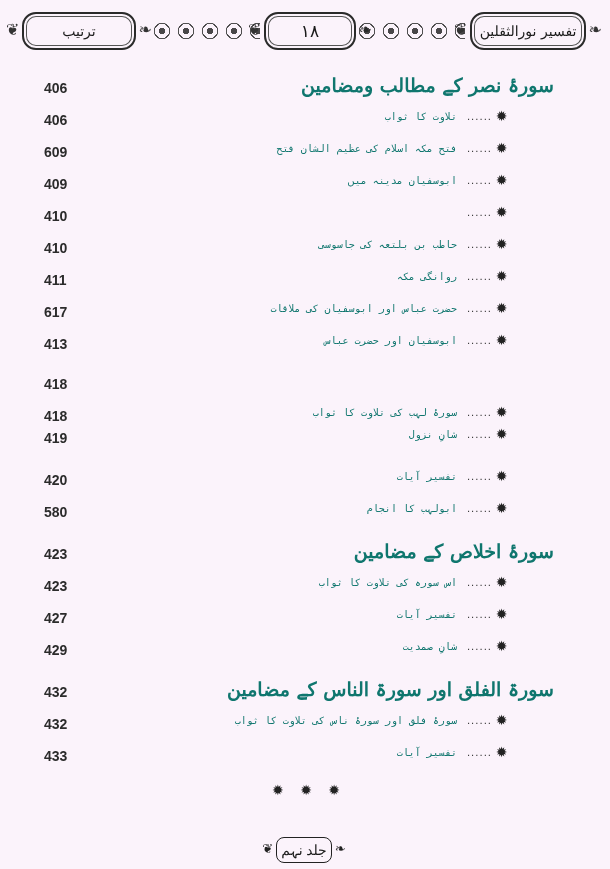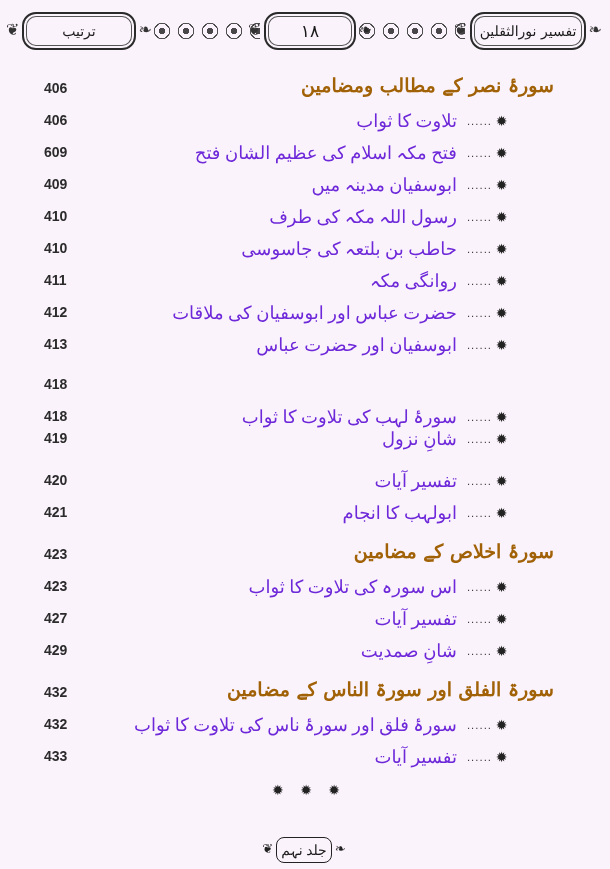--- a/index.html
+++ b/index.html
@@ -43,36 +43,36 @@
   .content { position:absolute; left:0; top:62px; width:610px; }
   .row { position:absolute; left:0; width:578px; height:30px; }
   .page-ref {
     position:absolute; left:44px; top:6px;
     font-family:"Liberation Sans", sans-serif; font-weight:bold;
     font-size:14px; color:#2b2b2b;
   }
   .section-title {
     position:absolute; right:24px; top:0;
     direction:rtl; font-family:"DejaVu Serif", serif; font-weight:bold;
-    font-size:19px; color:#a16207; white-space:nowrap;
+    font-size:19px; color:#0f766e; white-space:nowrap;
   }
   .entry {
     position:absolute; right:70px; top:4px;
     direction:rtl; display:flex; align-items:center; white-space:nowrap;
   }
   .bullet {
     display:inline-block; width:13px; height:13px; margin-left:0;
     color:#222; font-size:14px; line-height:13px; text-align:center;
   }
   .leader {
     display:inline-block; color:#333; font-size:10px; letter-spacing:1px;
     margin:0 3px 0 10px; direction:ltr;
   }
   .entry-text {
-    font-family:Liberation Serif, serif; font-size:18px; color:#6d28d9;
+    font-family:Liberation Mono, monospace; font-size:10px; color:#0f766e;
   }
   .end-mark {
     position:absolute; left:272px; top:782px;
     font-size:14px; letter-spacing:6px; color:#222;
   }
   .footer-cartouche {
     position:absolute; left:276px; top:837px; width:54px; height:24px;
     border:1.5px solid #222; border-radius:8px;
     display:flex; align-items:center; justify-content:center;
   }
@@ -132,41 +132,40 @@
         <span class="bullet">✹</span>
         <span class="leader">......</span>
         <span class="entry-text">ابوسفیان مدینہ میں</span>
       </span>
   </div>
   <div class="row" style="top:140px">
     <span class="page-ref">410</span>
     <span class="entry">
         <span class="bullet">✹</span>
         <span class="leader">......</span>
-        <span class="entry-text">رسول اللہ مکہ کی طرف</span>
       </span>
   </div>
   <div class="row" style="top:172px">
     <span class="page-ref">410</span>
     <span class="entry">
         <span class="bullet">✹</span>
         <span class="leader">......</span>
         <span class="entry-text">حاطب بن بلتعہ کی جاسوسی</span>
       </span>
   </div>
   <div class="row" style="top:204px">
     <span class="page-ref">411</span>
     <span class="entry">
         <span class="bullet">✹</span>
         <span class="leader">......</span>
         <span class="entry-text">روانگی مکہ</span>
       </span>
   </div>
   <div class="row" style="top:236px">
-    <span class="page-ref">412</span>
+    <span class="page-ref">617</span>
     <span class="entry">
         <span class="bullet">✹</span>
         <span class="leader">......</span>
         <span class="entry-text">حضرت عباس اور ابوسفیان کی ملاقات</span>
       </span>
   </div>
   <div class="row" style="top:268px">
     <span class="page-ref">413</span>
     <span class="entry">
         <span class="bullet">✹</span>
@@ -196,21 +195,21 @@
   </div>
   <div class="row" style="top:404px">
     <span class="page-ref">420</span>
     <span class="entry">
         <span class="bullet">✹</span>
         <span class="leader">......</span>
         <span class="entry-text">تفسیر آیات</span>
       </span>
   </div>
   <div class="row" style="top:436px">
-    <span class="page-ref">421</span>
+    <span class="page-ref">580</span>
     <span class="entry">
         <span class="bullet">✹</span>
         <span class="leader">......</span>
         <span class="entry-text">ابولہب کا انجام</span>
       </span>
   </div>
 
   <div class="row" style="top:478px">
     <span class="page-ref">423</span>
     <span class="section-title">سورۂ اخلاص کے مضامین</span>

